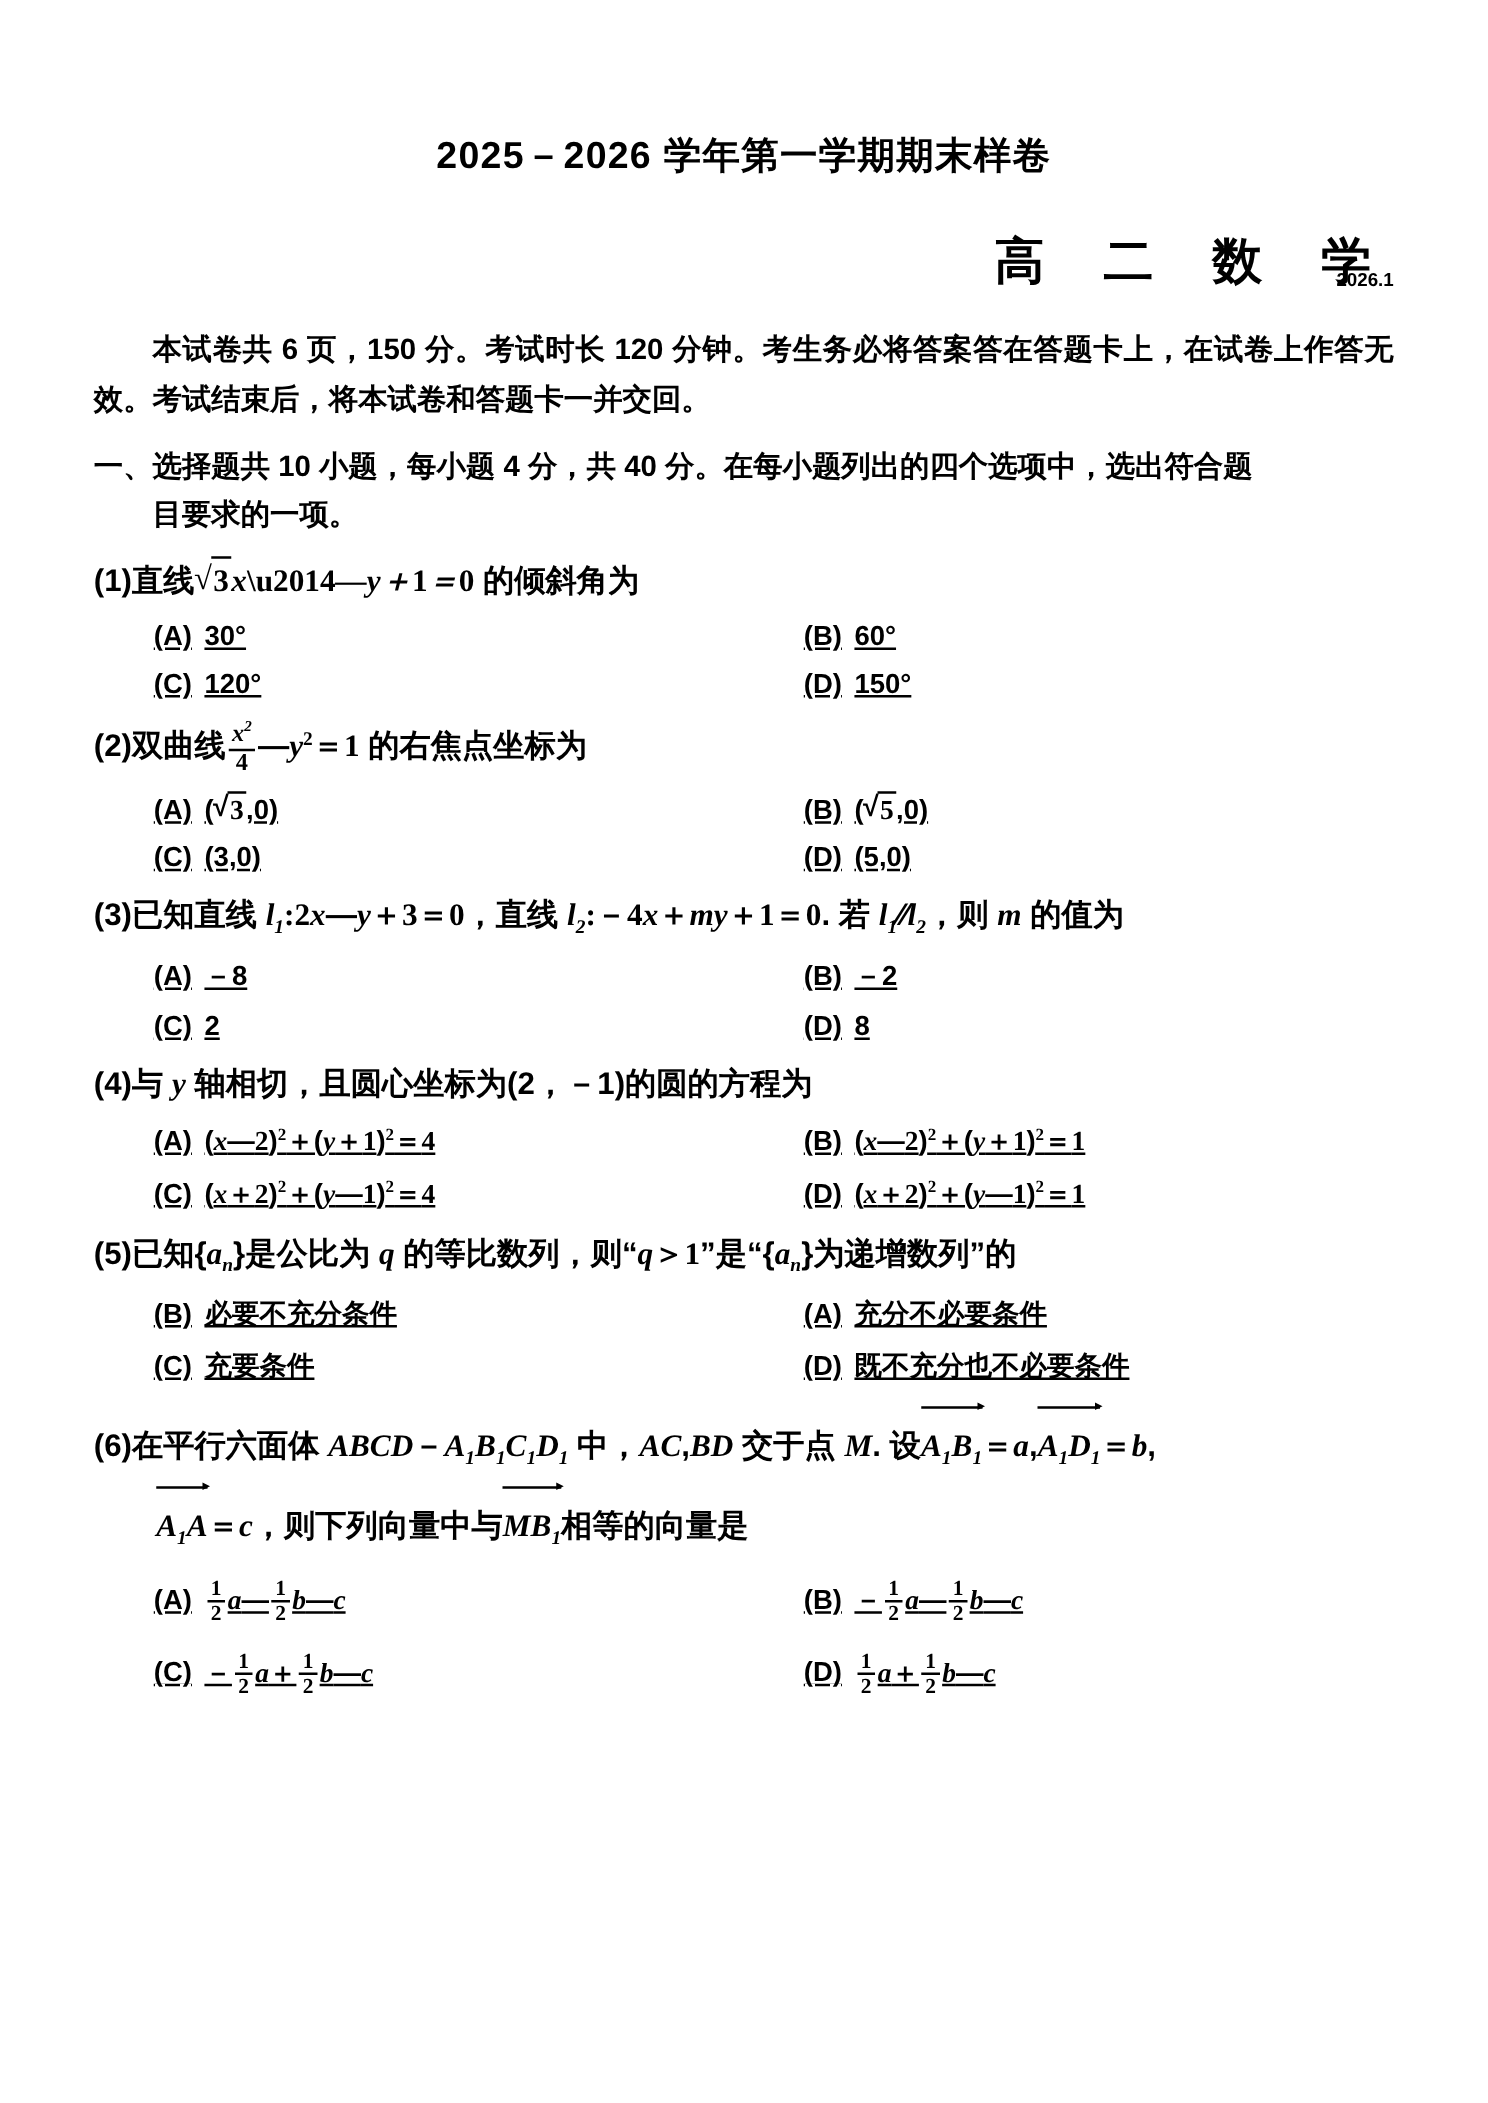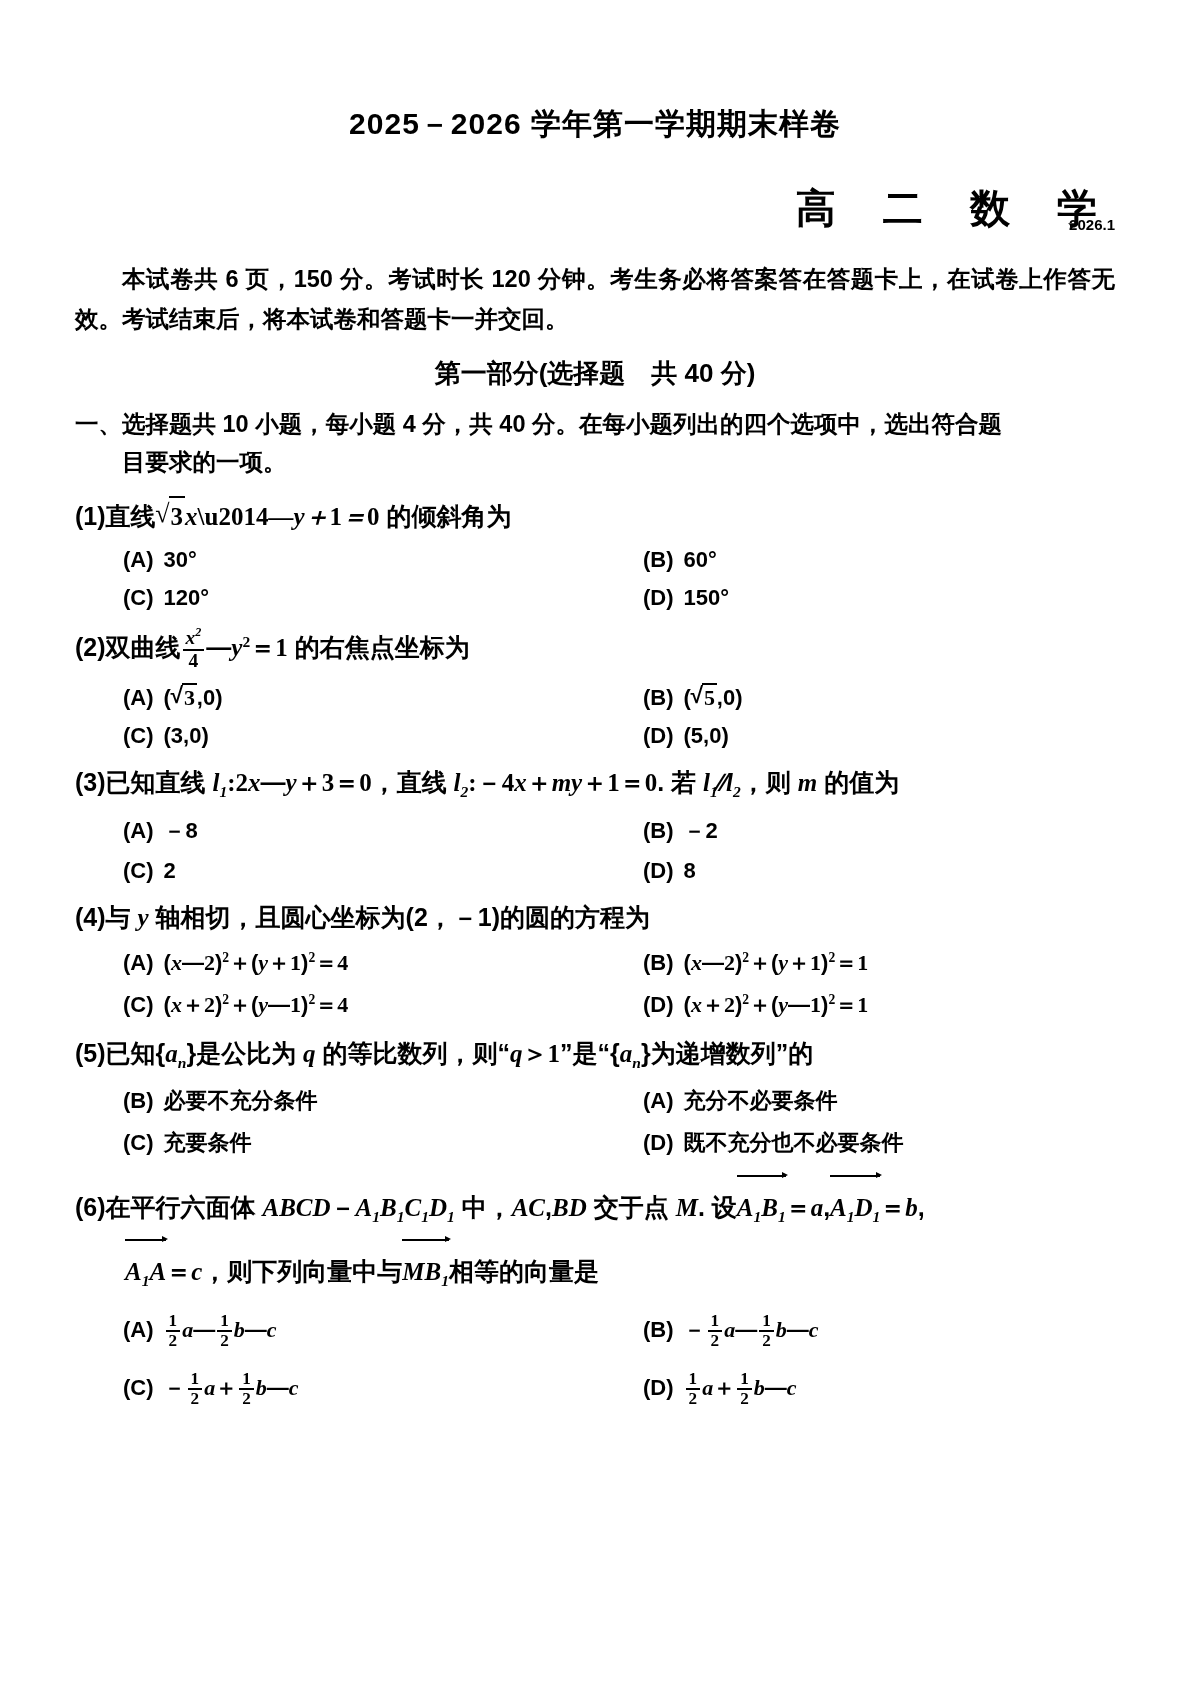--- a/index.html
+++ b/index.html
@@ -44,21 +44,21 @@
   }
   .section-intro .cont { display:block; padding-left:2.0em; }
 
   
   .q { margin-top:15px; }
   .q-stem {
     font-size:25px; line-height:1.5; font-weight:bold;
     font-family:"Liberation Sans","DejaVu Sans",sans-serif;
   }
   .q-stem .cont2 { display:block; padding-left:2.0em; margin-top:8px; }
-  .opts { margin-top:4px; }
+  .opts { margin-top:4px;text-decoration:underline; }
   .opt-row { display:flex; margin-top:12px; }
   .opt { width:50%; box-sizing:border-box; padding-left:48px;
          font-size:22px; font-weight:bold;
          font-family:"Liberation Sans","DejaVu Sans",sans-serif; }
   .opt .lbl { margin-right:10px; }
   .opt-row.tall { margin-top:20px; }
   .opt-row.tall .opt { font-size:22px; }
 
   
   .mi { font-family:"Liberation Serif","DejaVu Serif",serif; font-style:italic; font-weight:bold; }
@@ -94,21 +94,20 @@
 
   <div class="doc-title">2025－2026 学年第一学期期末样卷</div>
 
   <div class="subject-row">
     <div class="subject">高 二 数 学</div>
     <div class="exam-date">2026.1</div>
   </div>
 
   <div class="instructions">本试卷共 6 页，150 分。考试时长 120 分钟。考生务必将答案答在答题卡上，在试卷上作答无效。考试结束后，将本试卷和答题卡一并交回。</div>
 
-  <div class="part-heading">第一部分(选择题　共 40 分)</div>
 
   <div class="section-intro">
     <span>一、选择题共 10 小题，每小题 4 分，共 40 分。在每小题列出的四个选项中，选出符合题</span>
     <span class="cont">目要求的一项。</span>
   </div>
 
   <div class="q">
     <div class="q-stem">
       <span>(1)</span><span>直线</span><span class="mi"><span class="sqrt"><span class="rad"><span class="mn">3</span></span></span><span class="mi">x</span><span class="mn">\u2014</span></span><span class="mi">—<span class="mi">y</span>＋<span class="mn">1</span>＝<span class="mn">0</span></span> <span>的倾斜角为</span>
     </div>

